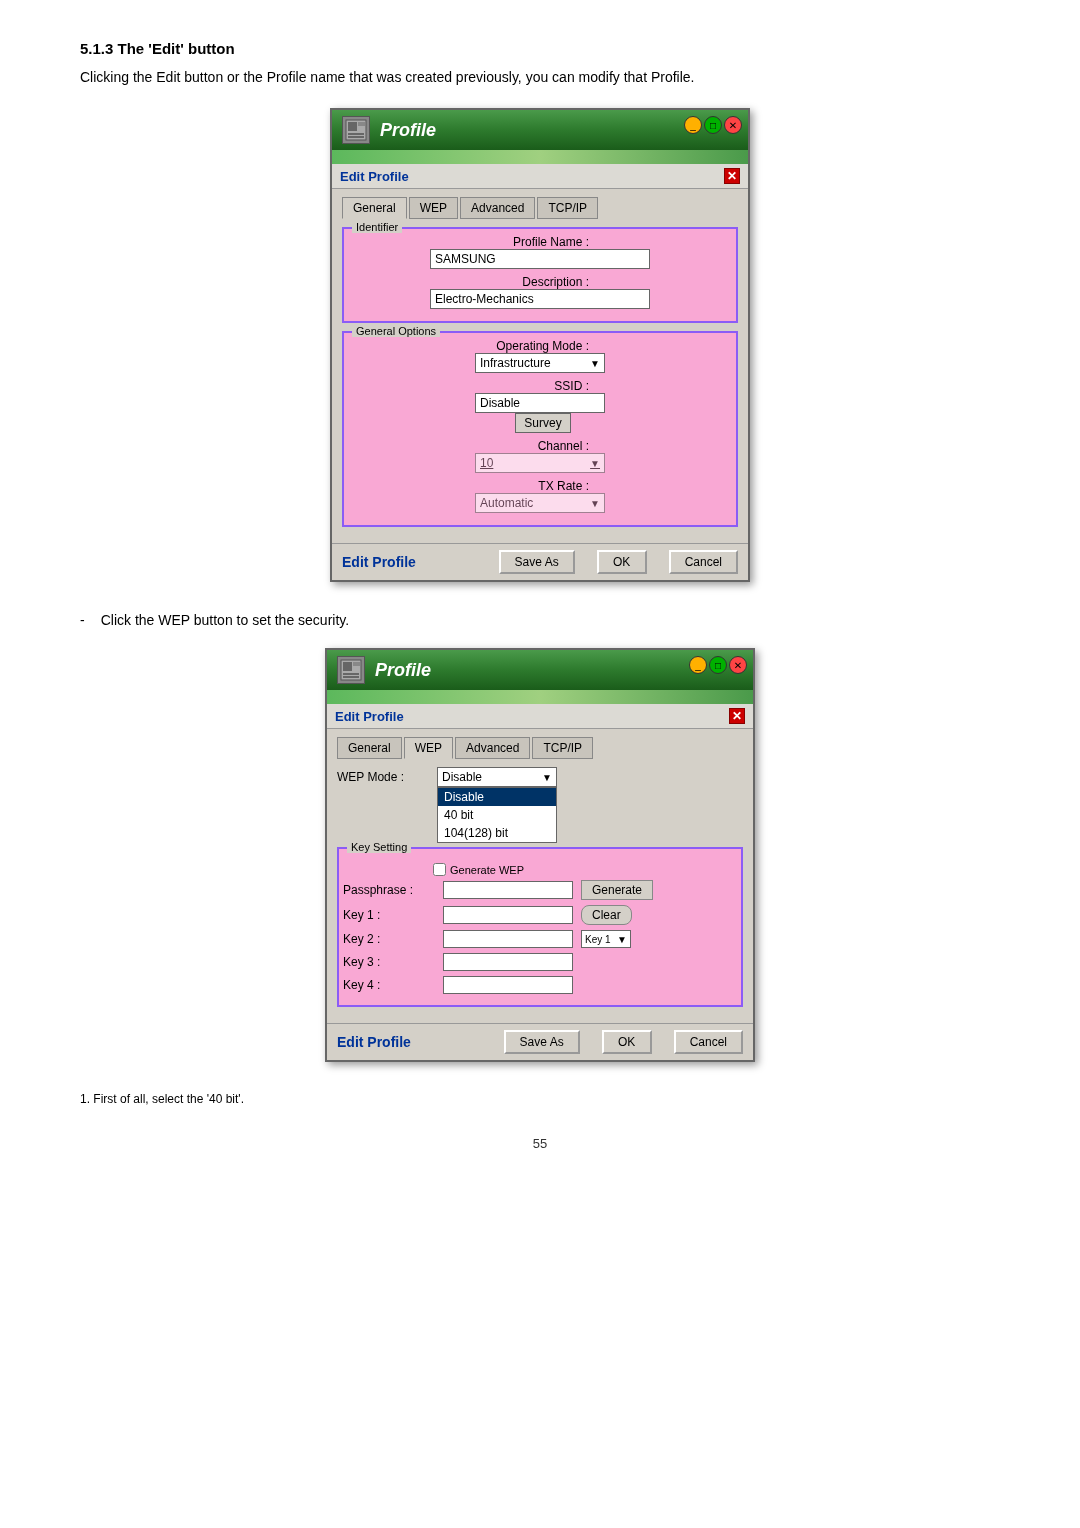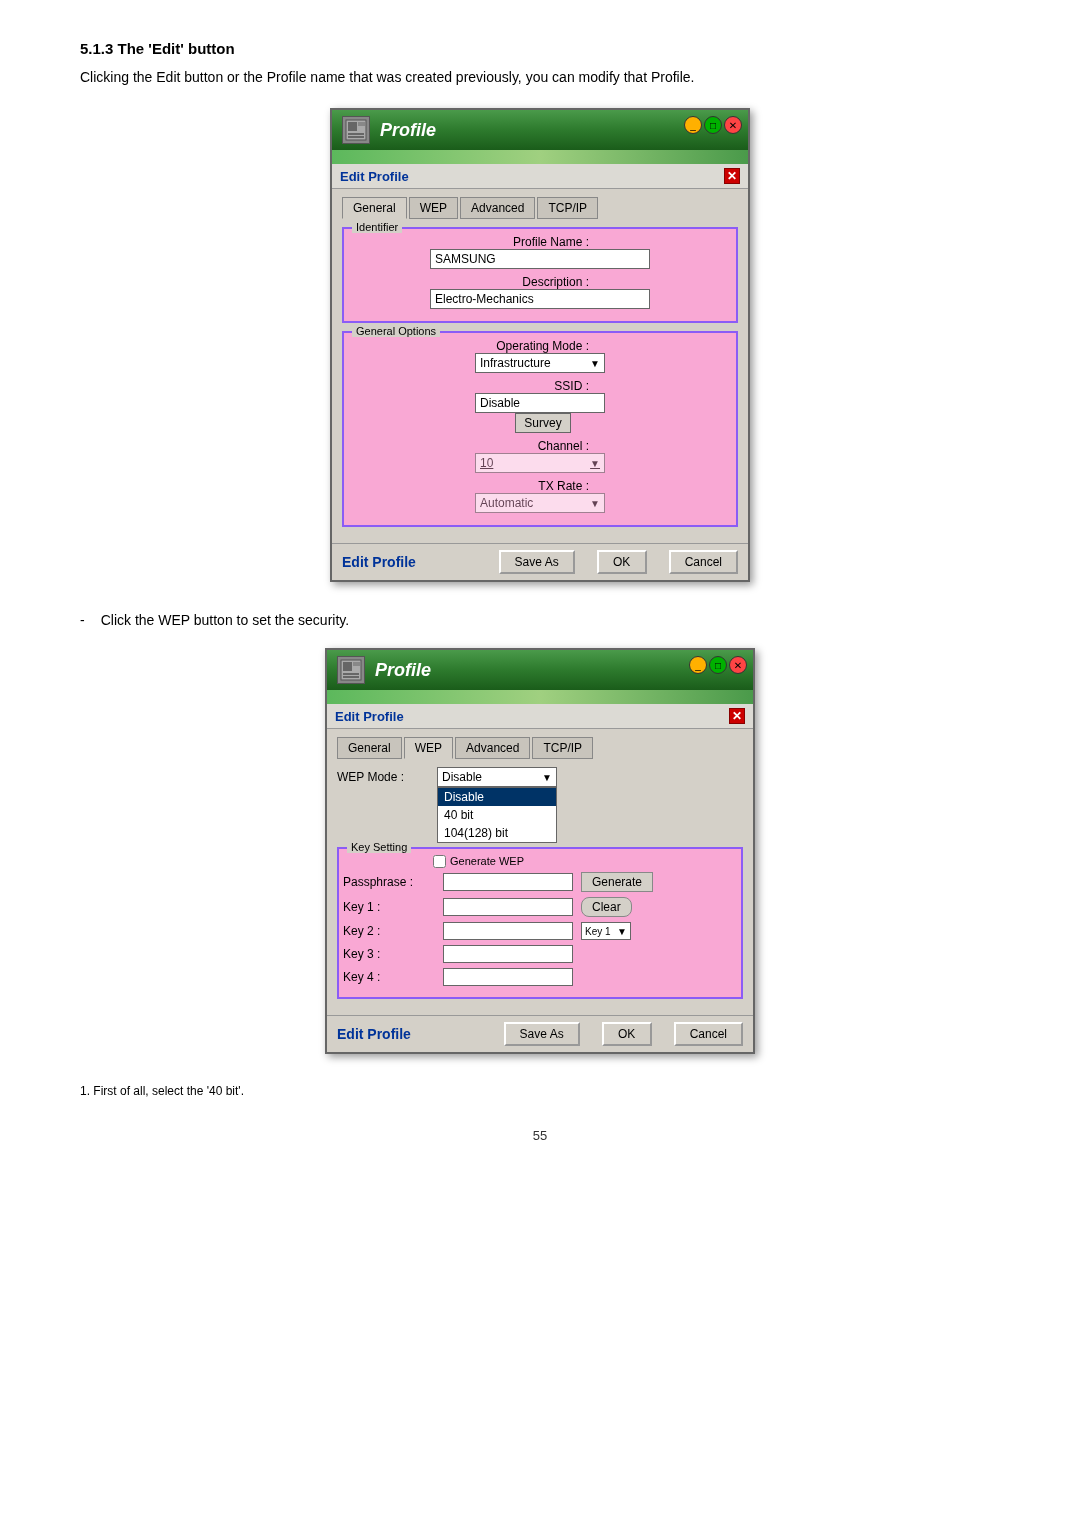--- a/index.html
+++ b/index.html
@@ -325,23 +325,25 @@
       background: white;
       border: 1px solid #666;
       font-size: 12px;
       padding: 1px 3px;
       width: 50px;
       height: 18px;
     }
 
     .generate-wep-row {
       display: flex;
+      align-items: center;
       margin-bottom: 4px;
       margin-left: 90px;
       font-size: 11px;
+      margin-top: 8px;
     }
 
     .checkbox-inline {
       margin-right: 4px;
     }
 
     .page-number {
       text-align: center;
       margin-top: 30px;
       font-size: 13px;

